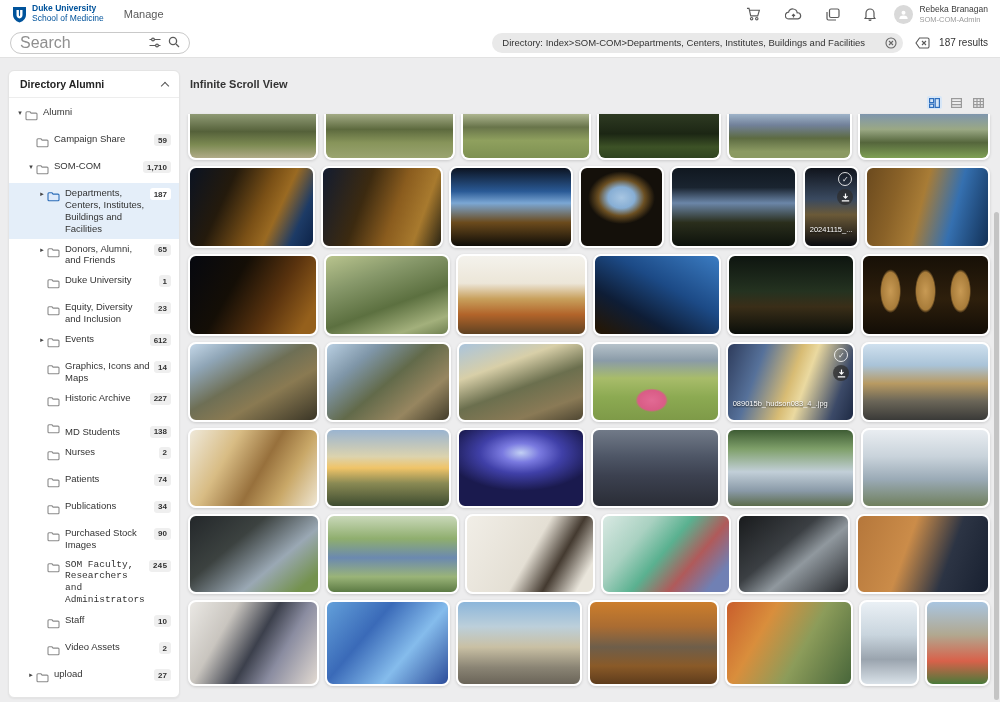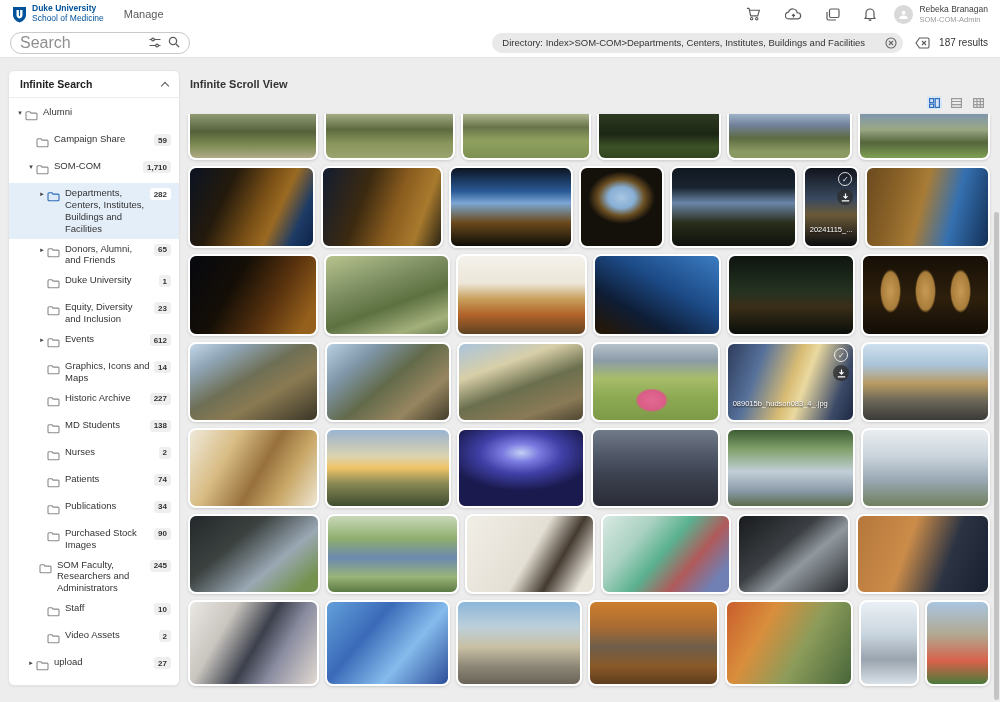--- a/index.html
+++ b/index.html
@@ -150,21 +150,21 @@
           <path d="M7 4 l4 4 M11 4 l-4 4"></path>
         </svg>
       </span>
     <span class="results-label">187 results</span>
   </div>
 </div>
 
 <div class="sidebar">
   <div class="panel">
     <div class="panel-header">
-      <span class="panel-title">Infinite Search</span>
+      <span class="panel-title">Directory Alumni</span>
       <span class="chev-up"></span>
     </div>
     <div class="tree" id="dir-tree">
         <div class="tree-row" style="padding-left: 6px;">
           <span class="caret">▾</span>
           <span class="folder"><svg width="13" height="11" viewBox="0 0 13 11" fill="none" stroke="#8a8a8a" stroke-width="1.1">
               <path d="M1 2.8 q0 -1 1 -1 h3 l1.1 1.3 h4.9 q1 0 1 1 v4.6 q0 1 -1 1 H2 q-1 0 -1 -1 Z"></path>
             </svg></span>
           <span class="tree-label">Alumni</span>
         </div>
@@ -183,21 +183,21 @@
             </svg></span>
           <span class="tree-label">SOM-COM</span>
           <span class="badge">1,710</span>
         </div>
         <div class="tree-row selected" style="padding-left: 28px;">
           <span class="caret">▸</span>
           <span class="folder"><svg width="13" height="11" viewBox="0 0 13 11" fill="#ddeafb" stroke="#2b6cb8" stroke-width="1.1">
               <path d="M1 2.8 q0 -1 1 -1 h3 l1.1 1.3 h4.9 q1 0 1 1 v4.6 q0 1 -1 1 H2 q-1 0 -1 -1 Z"></path>
             </svg></span>
           <span class="tree-label">Departments, Centers, Institutes, Buildings and Facilities</span>
-          <span class="badge">282</span>
+          <span class="badge">187</span>
         </div>
         <div class="tree-row" style="padding-left: 28px;">
           <span class="caret">▸</span>
           <span class="folder"><svg width="13" height="11" viewBox="0 0 13 11" fill="none" stroke="#8a8a8a" stroke-width="1.1">
               <path d="M1 2.8 q0 -1 1 -1 h3 l1.1 1.3 h4.9 q1 0 1 1 v4.6 q0 1 -1 1 H2 q-1 0 -1 -1 Z"></path>
             </svg></span>
           <span class="tree-label">Donors, Alumni, and Friends</span>
           <span class="badge">65</span>
         </div>
         <div class="tree-row" style="padding-left: 28px;">
@@ -233,21 +233,21 @@
           <span class="badge">14</span>
         </div>
         <div class="tree-row" style="padding-left: 28px;">
           <span class="caret"></span>
           <span class="folder"><svg width="13" height="11" viewBox="0 0 13 11" fill="none" stroke="#8a8a8a" stroke-width="1.1">
               <path d="M1 2.8 q0 -1 1 -1 h3 l1.1 1.3 h4.9 q1 0 1 1 v4.6 q0 1 -1 1 H2 q-1 0 -1 -1 Z"></path>
             </svg></span>
           <span class="tree-label">Historic Archive</span>
           <span class="badge">227</span>
         </div>
-        <div class="tree-row" style="padding-left: 28px;">
+        <div class="tree-row" style="padding-left: 28px; align-items: flex-end;">
           <span class="caret"></span>
           <span class="folder"><svg width="13" height="11" viewBox="0 0 13 11" fill="none" stroke="#8a8a8a" stroke-width="1.1">
               <path d="M1 2.8 q0 -1 1 -1 h3 l1.1 1.3 h4.9 q1 0 1 1 v4.6 q0 1 -1 1 H2 q-1 0 -1 -1 Z"></path>
             </svg></span>
           <span class="tree-label">MD Students</span>
           <span class="badge">138</span>
         </div>
         <div class="tree-row" style="padding-left: 28px;">
           <span class="caret"></span>
           <span class="folder"><svg width="13" height="11" viewBox="0 0 13 11" fill="none" stroke="#8a8a8a" stroke-width="1.1">
@@ -273,21 +273,21 @@
           <span class="badge">34</span>
         </div>
         <div class="tree-row" style="padding-left: 28px;">
           <span class="caret"></span>
           <span class="folder"><svg width="13" height="11" viewBox="0 0 13 11" fill="none" stroke="#8a8a8a" stroke-width="1.1">
               <path d="M1 2.8 q0 -1 1 -1 h3 l1.1 1.3 h4.9 q1 0 1 1 v4.6 q0 1 -1 1 H2 q-1 0 -1 -1 Z"></path>
             </svg></span>
           <span class="tree-label">Purchased Stock Images</span>
           <span class="badge">90</span>
         </div>
-        <div class="tree-row" style="padding-left: 20px;">
+        <div class="tree-row" style="padding-left: 28px; font-family: Liberation Mono, monospace;">
           <span class="caret"></span>
           <span class="folder"><svg width="13" height="11" viewBox="0 0 13 11" fill="none" stroke="#8a8a8a" stroke-width="1.1">
               <path d="M1 2.8 q0 -1 1 -1 h3 l1.1 1.3 h4.9 q1 0 1 1 v4.6 q0 1 -1 1 H2 q-1 0 -1 -1 Z"></path>
             </svg></span>
           <span class="tree-label">SOM Faculty, Researchers and Administrators</span>
           <span class="badge">245</span>
         </div>
         <div class="tree-row" style="padding-left: 28px;">
           <span class="caret"></span>
           <span class="folder"><svg width="13" height="11" viewBox="0 0 13 11" fill="none" stroke="#8a8a8a" stroke-width="1.1">

